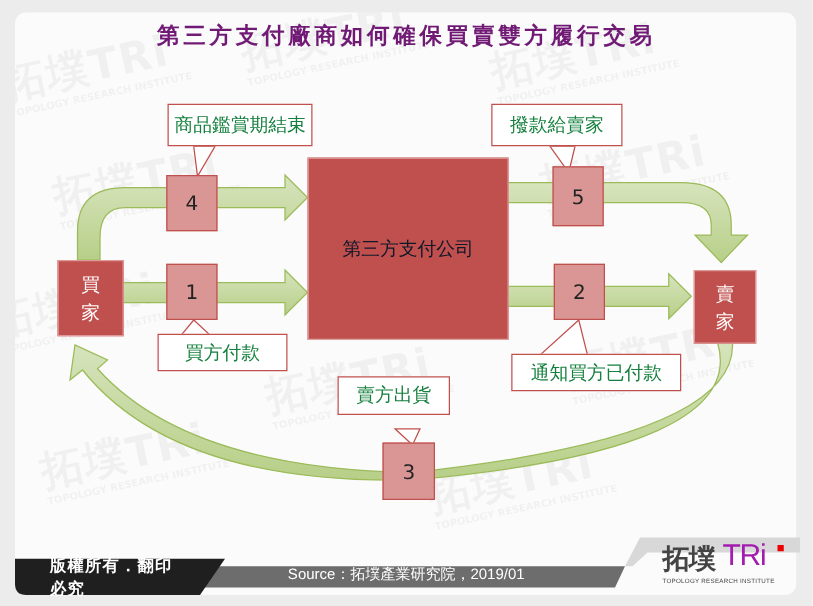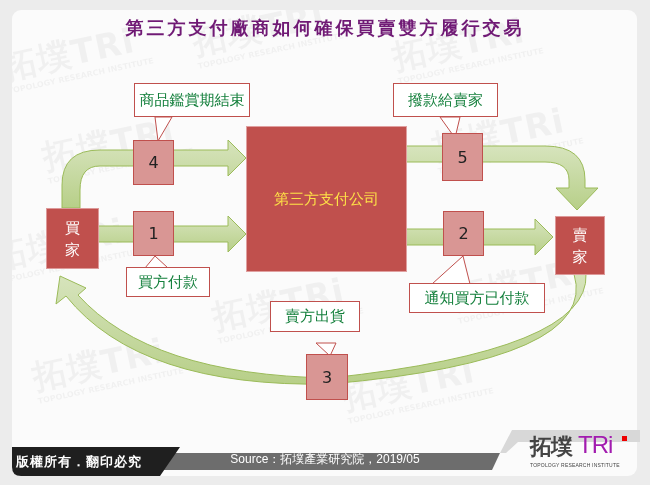--- a/index.html
+++ b/index.html
@@ -4,24 +4,24 @@
 <style>
   html,body{margin:0;padding:0;}
   body{width:650px;height:485px;background:#ececec;position:relative;overflow:hidden;font-family:"DejaVu Sans","Liberation Sans",sans-serif;}
   .card{position:absolute;left:12px;top:10px;width:625px;height:466px;background:#fbfbfb;border-radius:9px;overflow:hidden;}
   .wm{position:absolute;color:rgba(0,0,0,0.045);font-weight:bold;font-family:"DejaVu Sans",sans-serif;white-space:nowrap;transform:rotate(-12deg);pointer-events:none;}
   .wm .big{font-size:34px;letter-spacing:1px;}
   .wm .small{font-size:8px;display:block;margin-top:-4px;}
   .title{position:absolute;left:0;top:16px;width:650px;text-align:center;color:#701a75;font-family:"DejaVu Serif","Liberation Serif",serif;font-size:18px;font-weight:bold;letter-spacing:3px;}
   svg.arrows{position:absolute;left:0;top:0;}
   .party{position:absolute;background:#c0504d;color:#fff;font-size:15px;line-height:22px;text-align:center;display:flex;flex-direction:column;justify-content:center;align-items:center;border:1px solid #d99;}
-  .center{position:absolute;left:246px;top:126px;width:159px;height:144px;background:#c0504d;color:#fde047;font-size:15px;display:flex;align-items:center;justify-content:center;border:1px solid #e0a0a0;}
+  .center{position:absolute;left:246px;top:126px;width:159px;height:144px;background:#c0504d;color:#0f172a;font-size:15px;display:flex;align-items:center;justify-content:center;border:1px solid #e0a0a0;}
   .step{position:absolute;width:41px;height:45px;background:#d99694;border:1px solid #c0504d;color:#222;font-size:16px;display:flex;align-items:center;justify-content:center;box-sizing:border-box;}
   .callout{position:absolute;background:#fff;border:1px solid #c0504d;color:#15803d;font-size:15px;display:flex;align-items:center;justify-content:center;box-sizing:border-box;white-space:nowrap;}
-  .footer-left{position:absolute;left:12px;top:447px;height:29px;width:135px;background:#1f1f1f;border-bottom-left-radius:9px;color:#fff;font-size:13px;font-weight:bold;display:flex;align-items:center;padding-left:4px;box-sizing:border-box;letter-spacing:1px;}
+  .footer-left{position:absolute;left:12px;top:447px;height:29px;width:135px;background:#1f1f1f;border-bottom-left-radius:9px;color:#fff;font-size:13px;font-weight:bold;display:flex;align-items:center;padding-left:28px;box-sizing:border-box;letter-spacing:1px;}
   .footer-src{position:absolute;left:190px;top:451px;width:270px;text-align:center;color:#fff;font-size:12px;font-family:"Liberation Sans",sans-serif;}
   .logo{position:absolute;left:530px;top:434px;width:100px;height:38px;}
   .logo .cn{position:absolute;left:0;top:-2px;font-size:22px;font-weight:bold;color:#444;letter-spacing:-1px;}
   .logo .tri{position:absolute;left:48px;top:-3px;font-size:24px;color:#a21caf;font-family:"Liberation Sans",sans-serif;letter-spacing:-1px;}
   .logo .dot{position:absolute;left:92px;top:2px;width:5px;height:5px;background:#e00;}
   .logo .sub{position:absolute;left:0;top:28px;font-size:5px;color:#444;letter-spacing:0.2px;font-family:"Liberation Sans",sans-serif;white-space:nowrap;}
 </style>
 </head>
 <body>
 
@@ -80,21 +80,21 @@
   <polygon points="463,256 432,284 470,284" fill="#fff" stroke="#c0504d" stroke-width="1"></polygon>
   <polygon points="316,343 336,343 330,356" fill="#fff" stroke="#c0504d" stroke-width="1"></polygon>
 </svg>
 
 <div class="callout" style="left:134px;top:83px;width:116px;height:34px;">
   <span>商品鑑賞期結束</span>
 </div>
 <div class="callout" style="left:393px;top:83px;width:105px;height:34px;">
   <span>撥款給賣家</span>
 </div>
-<div class="callout" style="left:126px;top:267px;width:84px;height:30px;">
+<div class="callout" style="left:126px;top:267px;width:104px;height:30px;">
   <span>買方付款</span>
 </div>
 <div class="callout" style="left:409px;top:283px;width:136px;height:30px;">
   <span>通知買方已付款</span>
 </div>
 <div class="callout" style="left:270px;top:301px;width:90px;height:31px;">
   <span>賣方出貨</span>
 </div>
 
 <div class="step" style="left:133px;top:140px;">
@@ -114,20 +114,20 @@
   </div>
 
 <svg class="arrows" width="650" height="485">
   <polygon points="130,453 500,453 492,470 120,470" fill="#6d6d6d"></polygon>
   <polygon points="500,453 512,430 640,430 640,442 518,442 506,453" fill="#d8d8d8"></polygon>
   <path d="M12 447 L180 447 L160 476 L21 476 Q12 476 12 467 Z" fill="#1f1f1f"></path>
 </svg>
 <div class="footer-left" style="background:transparent;">
   <span>版權所有．翻印必究</span>
 </div>
-<div class="footer-src">Source：拓墣產業研究院，2019/05</div>
+<div class="footer-src">Source：拓墣產業研究院，2019/01</div>
 
 <div class="logo">
   <span class="cn">拓墣</span>
   <span class="tri">TRi</span>
   <span class="dot"></span>
   <span class="sub">TOPOLOGY RESEARCH INSTITUTE</span>
 </div>
 
 </body></html>

